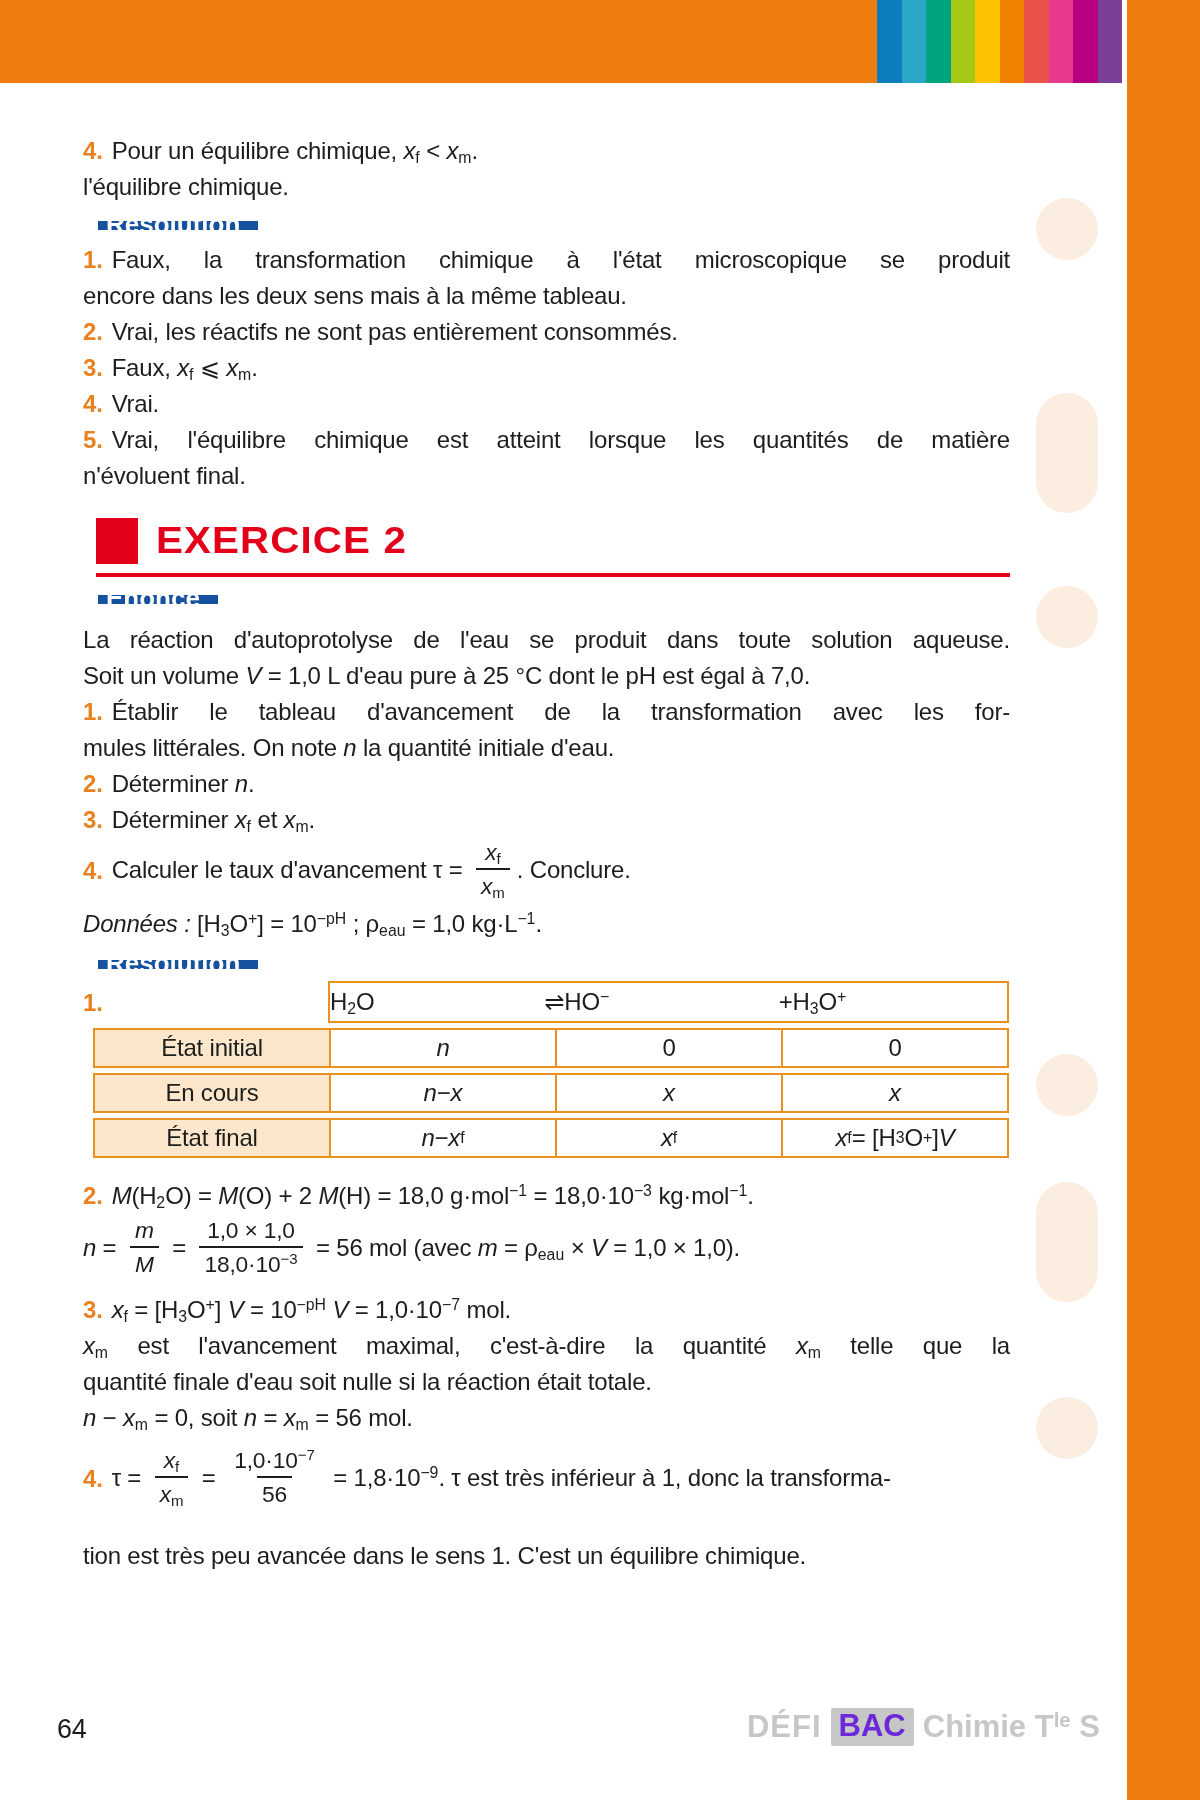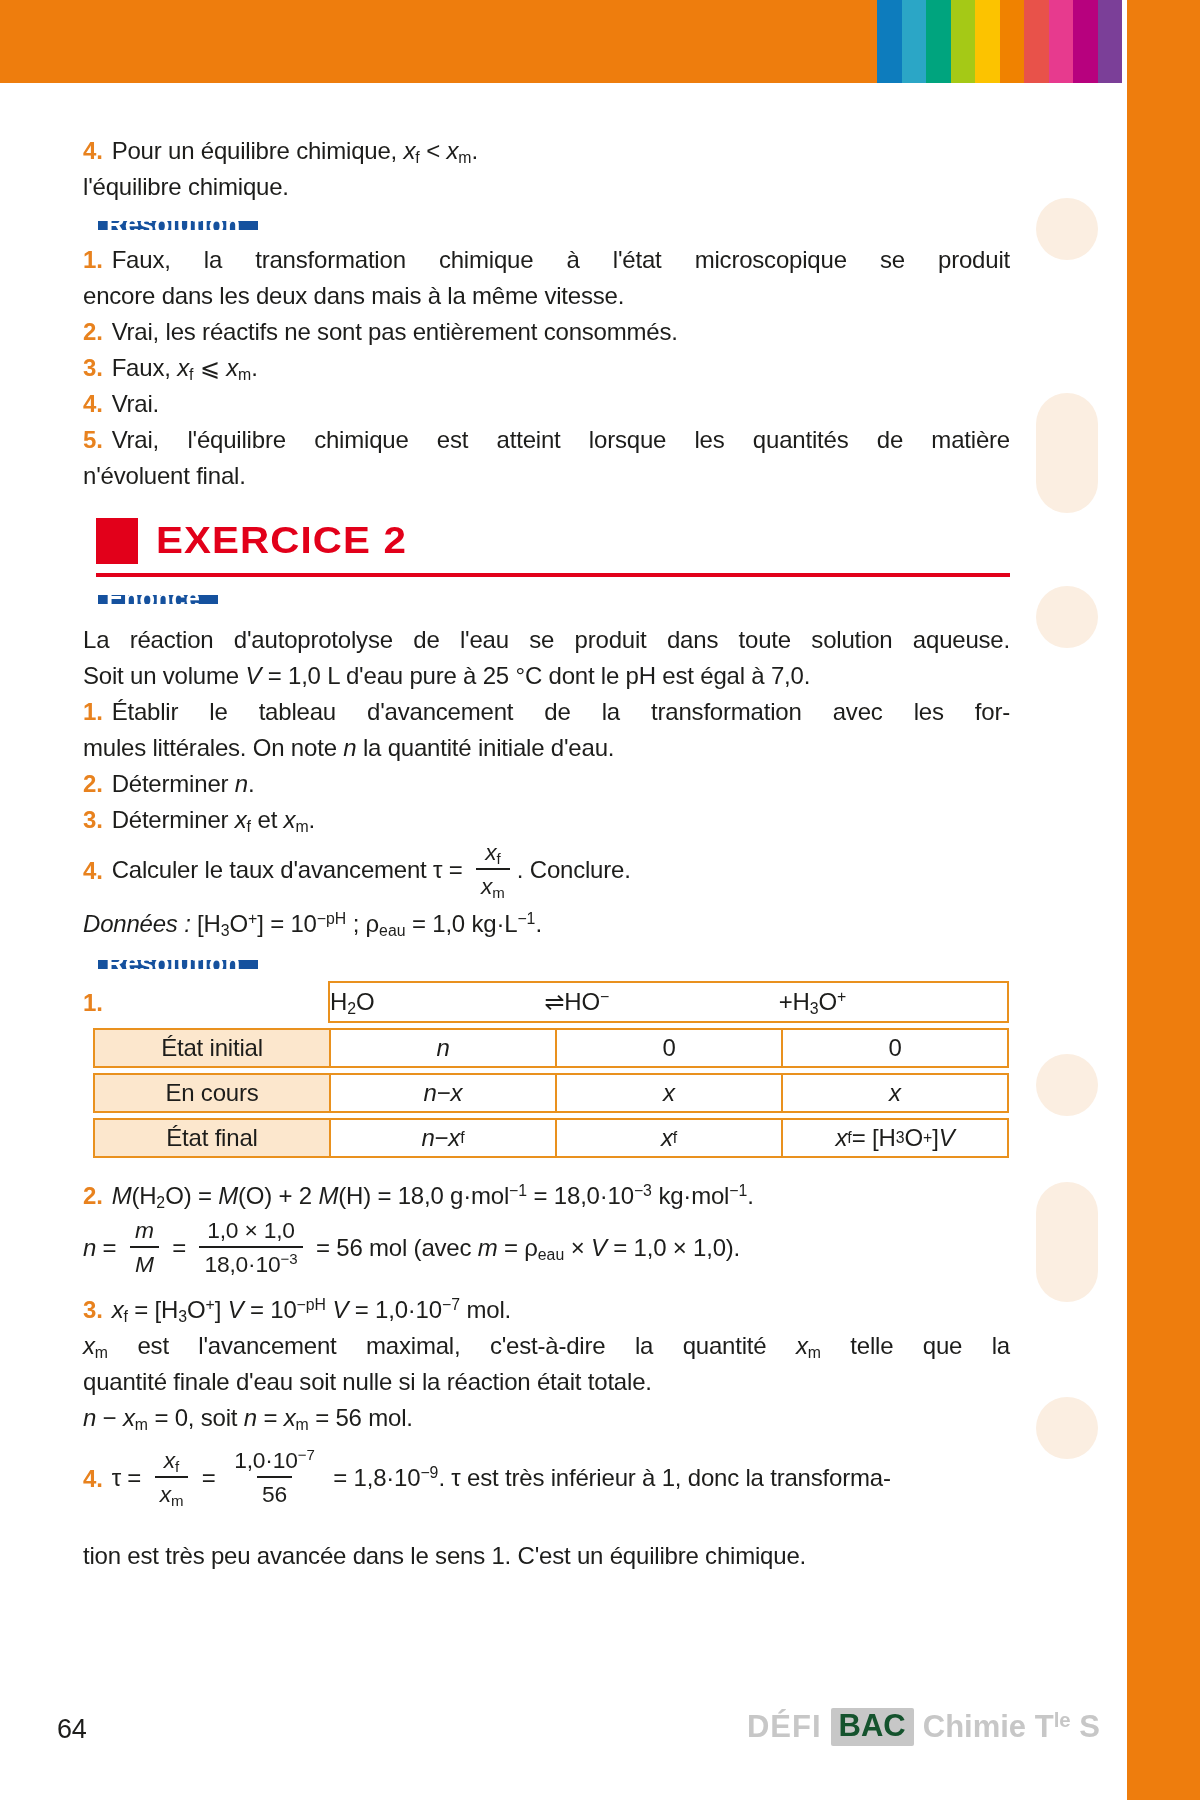--- a/index.html
+++ b/index.html
@@ -71,21 +71,21 @@
     width:227px;box-sizing:border-box;border-left:2px solid var(--tborder,#e9911e);
     display:flex;align-items:center;justify-content:center;background:#fff;
   }
   
   .page-num{position:absolute;left:57px;top:1714px;font-size:27px;z-index:3;}
   .brand{
     position:absolute;right:100px;top:1708px;z-index:3;display:flex;align-items:center;gap:9px;
     color:var(--gray,#c7c7c7);font-weight:700;font-size:31px;letter-spacing:0;
   }
   .brand-defi{letter-spacing:1px;}
-  .brand-bac{background:var(--gray,#c7c7c7);color:#14532d;padding:0px 8px 2px 8px;border-radius:2px;}
+  .brand-bac{background:var(--gray,#c7c7c7);color:#6d28d9;padding:0px 8px 2px 8px;border-radius:2px;}
   .brand-rest{white-space:nowrap;}
   .mt16{margin-top:16px;}
   .mt12{margin-top:12px;}
   .mt18{margin-top:18px;}
   .mt20{margin-top:20px;}
   .mt8{margin-top:8px;}
   .mt24{margin-top:24px;}
 </style>
 </head>
 <body>
@@ -119,21 +119,21 @@
       <div class="line"><span class="onum">4.</span><span>Pour un équilibre chimique, <i>x</i><sub>f</sub> &lt; <i>x</i><sub>m</sub>.</span></div>
     </div>
     <div class="item">
       <div class="line"><span>l'équilibre chimique.</span></div>
     </div>
 
     <div class="badge-wrap mt16"><span class="badge">Résolution</span></div>
 
     <div class="item mt12">
       <div class="line full"><span class="onum">1.</span><span>Faux, la transformation chimique à l'état microscopique se produit</span></div>
-      <div class="line"><span>encore dans les deux dans mais à la même vitesse.</span></div>
+      <div class="line"><span>encore dans les deux sens mais à la même tableau.</span></div>
     </div>
     <div class="item">
       <div class="line"><span class="onum">2.</span><span>Vrai, les réactifs ne sont pas entièrement consommés.</span></div>
     </div>
     <div class="item">
       <div class="line"><span class="onum">3.</span><span>Faux, <i>x</i><sub>f</sub> ⩽ <i>x</i><sub>m</sub>.</span></div>
     </div>
     <div class="item">
       <div class="line"><span class="onum">4.</span><span>Vrai.</span></div>
     </div>

